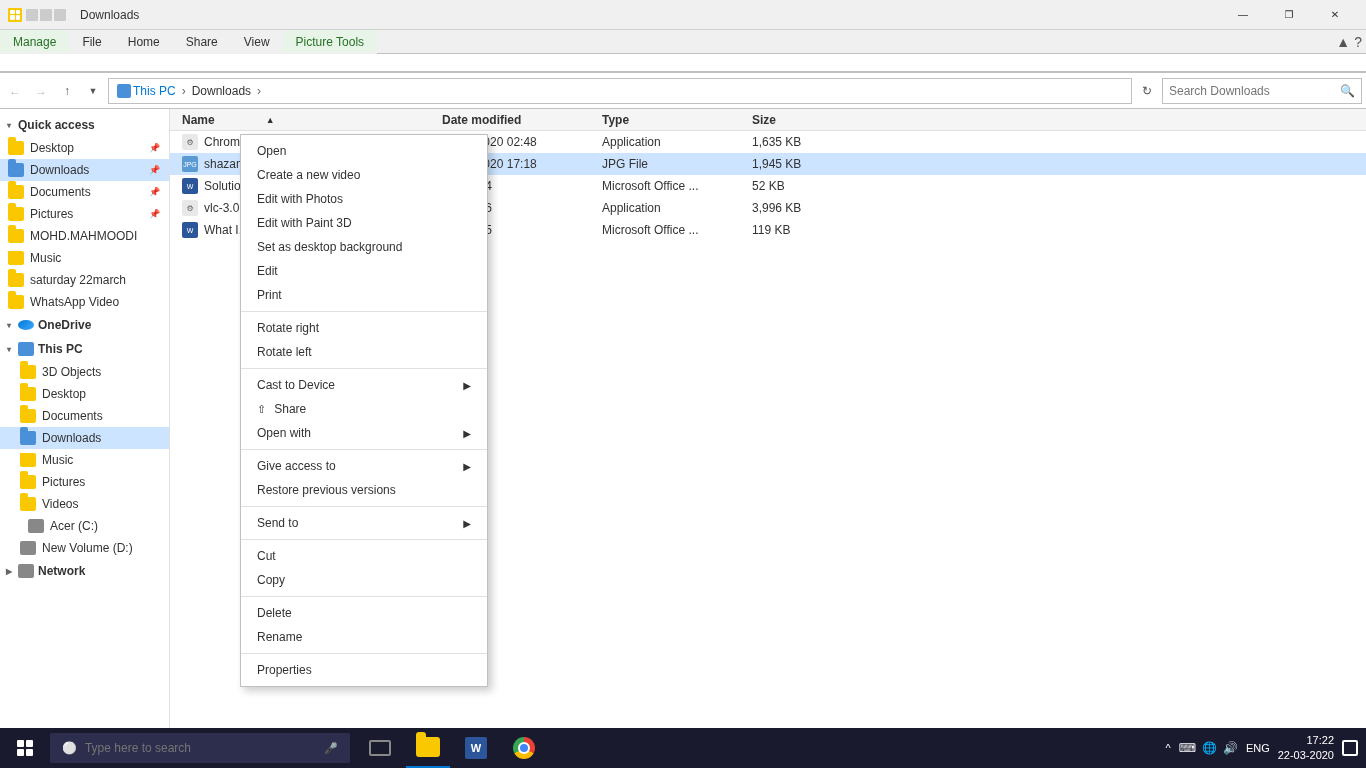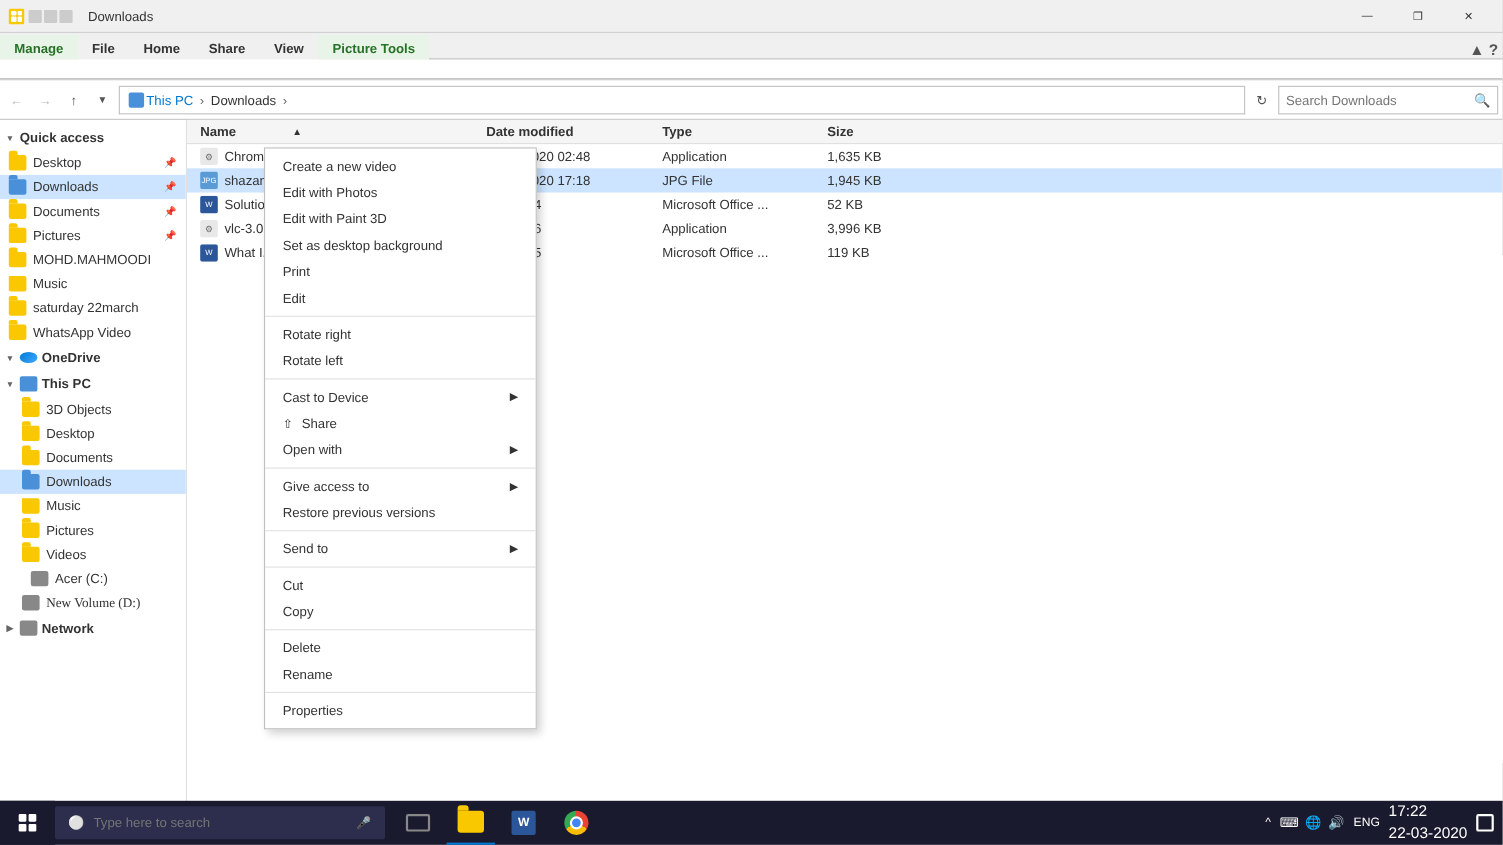--- a/index.html
+++ b/index.html
@@ -30,22 +30,20 @@
     }
 
     
     .ribbon {
       background: #f0f0f0;
       border-bottom: 1px solid #c0c0c0;
     }
     .ribbon-tabs {
       display: flex;
       height: 24px;
-      align-items: flex-end;
-      font-weight: bold;
     }
     .ribbon-tab {
       padding: 0 12px;
       height: 22px;
       display: flex; align-items: center;
       font-size: 12px;
       cursor: pointer;
       border: 1px solid transparent;
       border-bottom: none;
       color: #333;
@@ -361,21 +359,21 @@
       background: #4285f4;
       border: 2px solid white;
     }
     .taskbar-right {
       margin-left: auto;
       display: flex; align-items: center;
       padding: 0 8px; gap: 8px;
     }
     .sys-icons { display: flex; gap: 6px; align-items: center; color: white; font-size: 11px; }
     .clock {
-      color: white; font-size: 14px; text-align: left; line-height: 1.4;
+      color: white; font-size: 11px; text-align: right; line-height: 1.4;
       cursor: pointer;
     }
     .notification-icon {
       width: 16px; height: 16px;
       border: 2px solid white;
       border-radius: 2px;
       display: flex; align-items: center; justify-content: center;
       cursor: pointer;
     }
 
@@ -531,21 +529,21 @@
       <span>Pictures</span>
     </div>
     <div class="sidebar-item" style="padding-left:20px;">
       <div class="folder-icon yellow"></div>
       <span>Videos</span>
     </div>
     <div class="sidebar-item" style="padding-left:28px;">
       <div class="drive-icon"></div>
       <span>Acer (C:)</span>
     </div>
-    <div class="sidebar-item" style="padding-left:20px;font-family:Liberation Serif, serif;">
+    <div class="sidebar-item" style="padding-left:20px;">
       <div class="drive-icon"></div>
       <span>New Volume (D:)</span>
     </div>
 
     <div class="sidebar-section-header">
       <span class="chevron">▶</span>
       <div class="network-icon"></div>
       <span>Network</span>
     </div>
   </div>
@@ -629,46 +627,51 @@
   <span>1.89 MB</span>
   <div class="status-right">
     <div style="width:16px;height:16px;background:#ccc;border-radius:1px;cursor:pointer;"></div>
     <div style="width:16px;height:16px;background:#0078d4;border-radius:1px;cursor:pointer;"></div>
   </div>
 </div>
 
 <div class="context-menu">
   <div class="ctx-item">
     <span class="ctx-item-left">
+        <span>Open</span>
+      </span>
+  </div>
+  <div class="ctx-item">
+    <span class="ctx-item-left">
         <span>Create a new video</span>
       </span>
   </div>
   <div class="ctx-item">
     <span class="ctx-item-left">
         <span>Edit with Photos</span>
       </span>
   </div>
   <div class="ctx-item">
     <span class="ctx-item-left">
         <span>Edit with Paint 3D</span>
       </span>
   </div>
   <div class="ctx-item">
     <span class="ctx-item-left">
         <span>Set as desktop background</span>
       </span>
   </div>
   <div class="ctx-item">
     <span class="ctx-item-left">
+        <span>Edit</span>
+      </span>
+  </div>
+  <div class="ctx-item">
+    <span class="ctx-item-left">
         <span>Print</span>
-      </span>
-  </div>
-  <div class="ctx-item">
-    <span class="ctx-item-left">
-        <span>Edit</span>
       </span>
   </div>
   <div class="ctx-separator"></div>
   <div class="ctx-item">
     <span class="ctx-item-left">
         <span>Rotate right</span>
       </span>
   </div>
   <div class="ctx-item">
     <span class="ctx-item-left">

